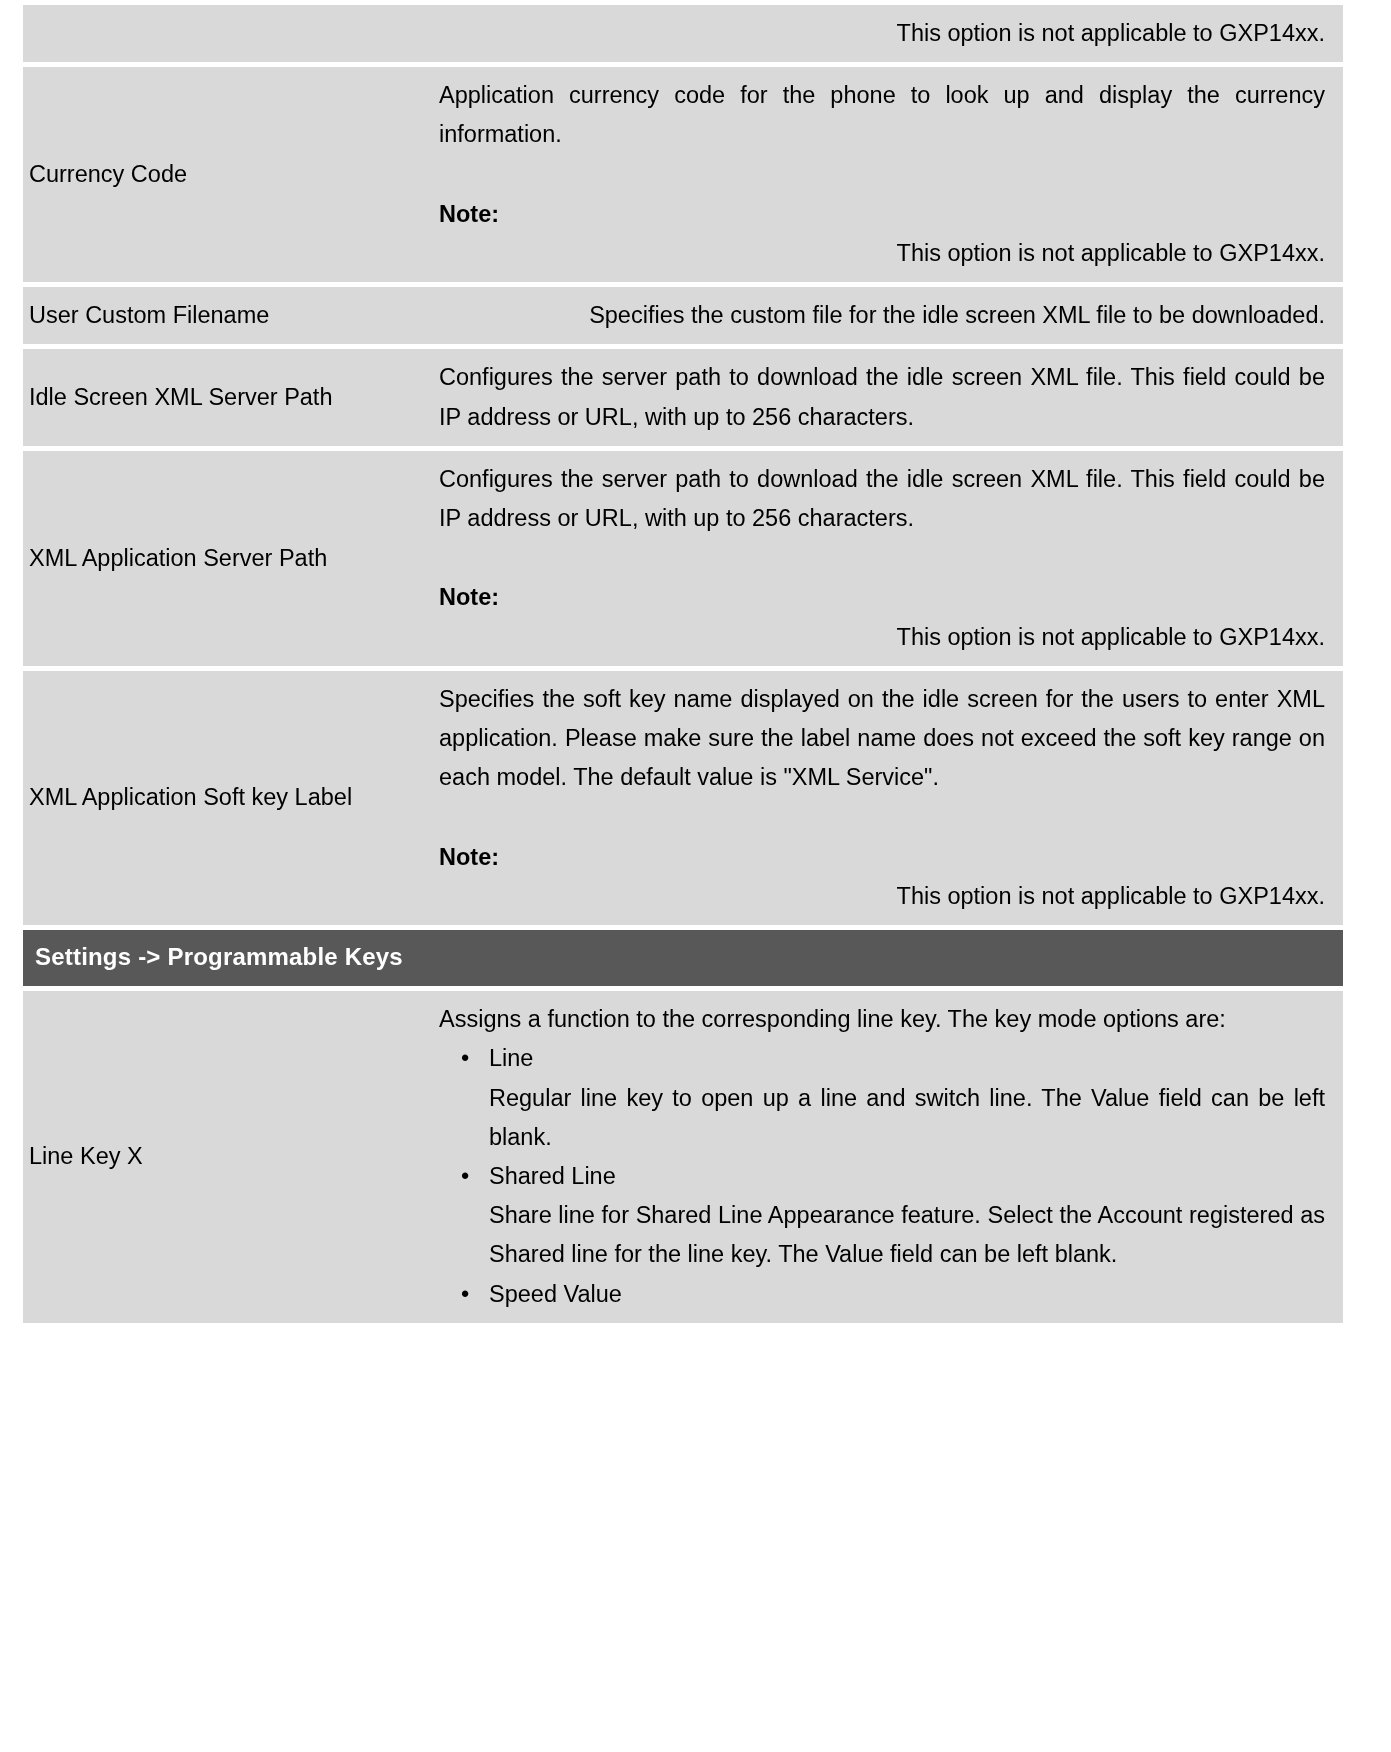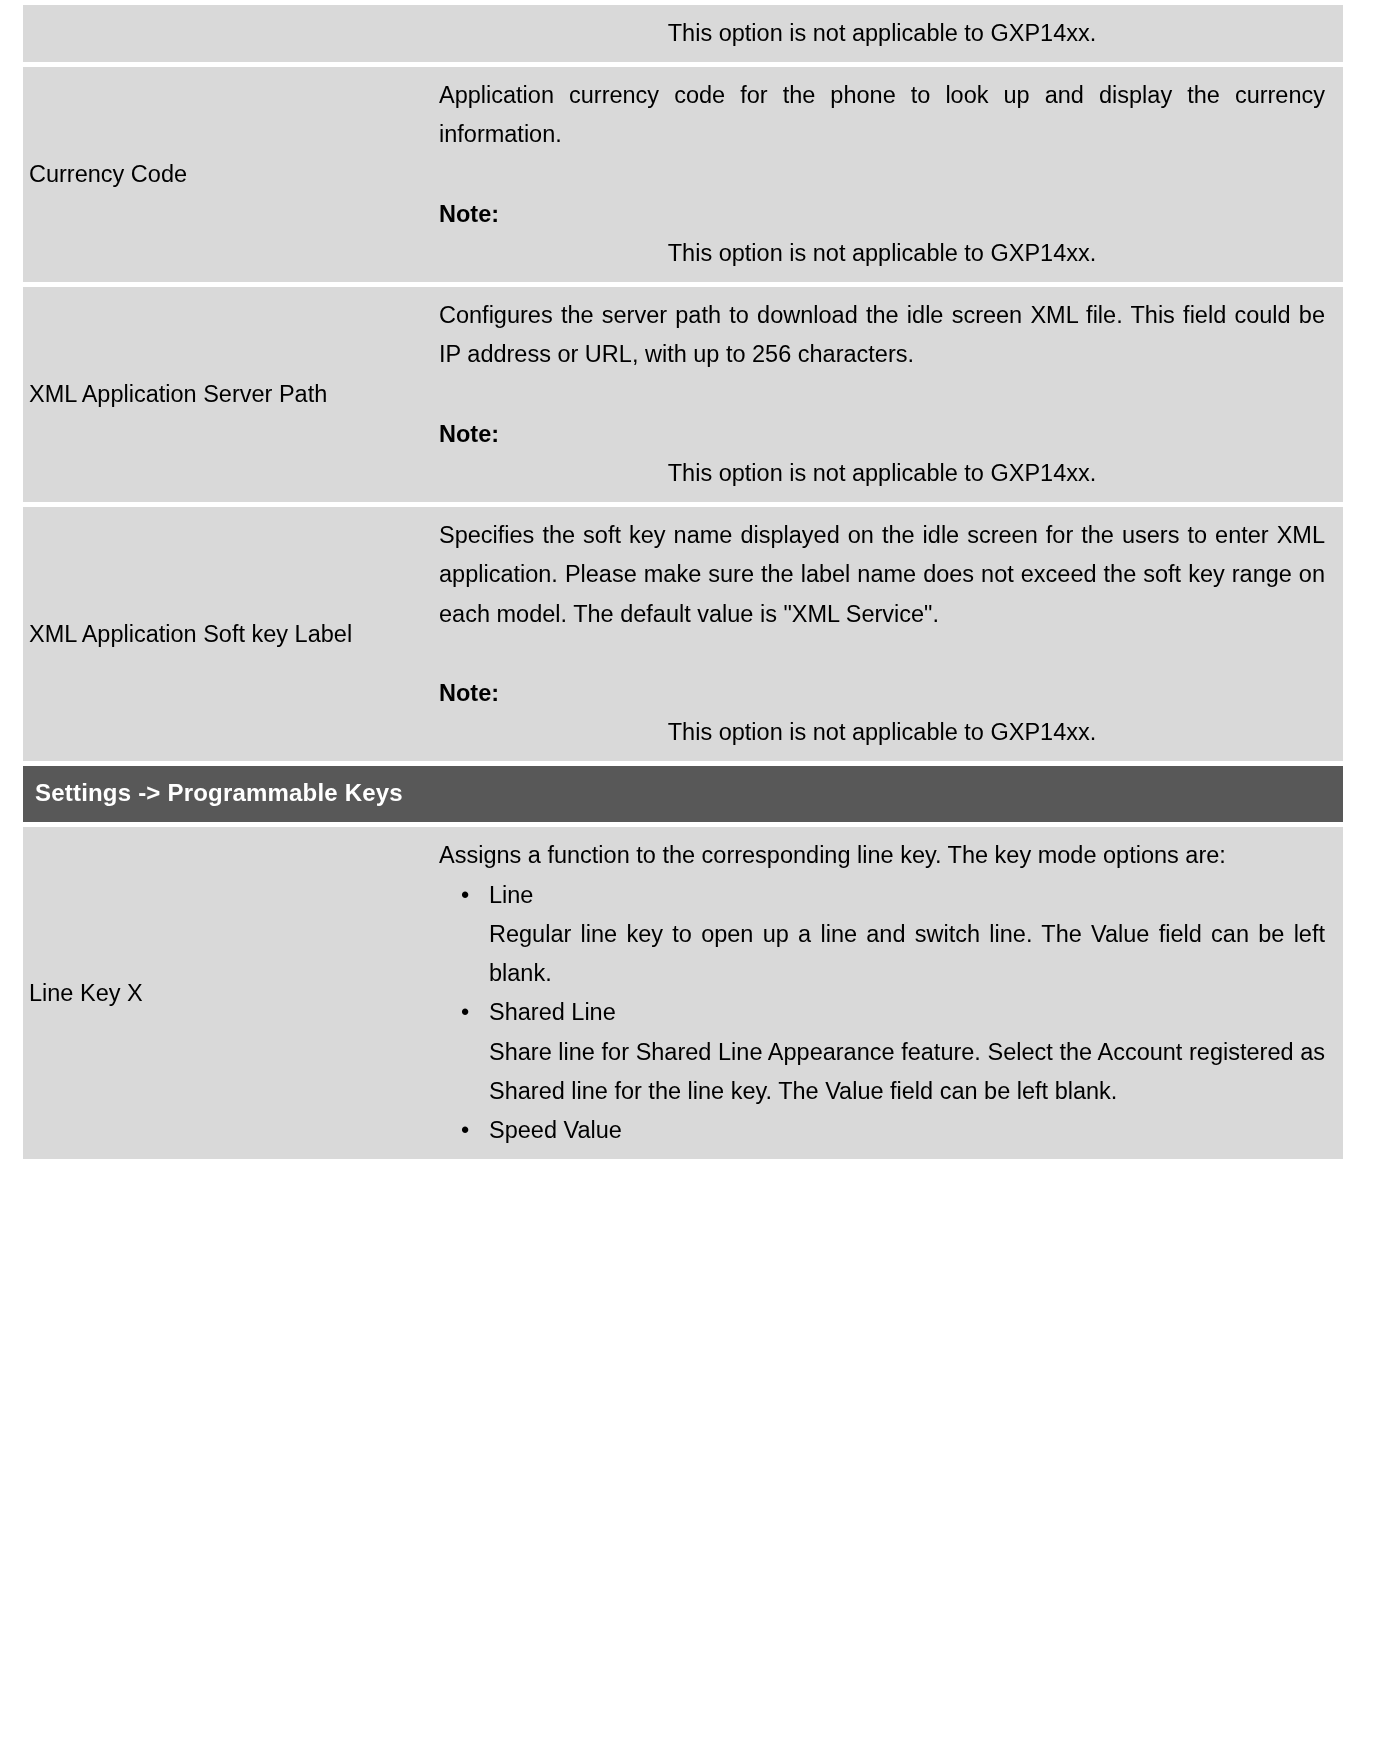--- a/index.html
+++ b/index.html
@@ -49,21 +49,21 @@
     padding-left: 16px;
     padding-right: 18px;
   }
   td.desc p {
     margin: 0;
     text-align: justify;
     text-justify: inter-word;
   }
   td.desc p.last-line,
   td.desc p.noj {
-    text-align: center;
+    text-align: right;
   }
   .gap {
     height: 40px;
   }
   .note-label {
     font-weight: bold;
     margin: 0;
   }
   
   .section-band {
@@ -129,21 +129,33 @@
           <p>Application currency code for the phone to look up and display the currency information.</p>
           <div class="gap"></div>
           <p class="note-label">Note:</p>
           <p class="noj">This option is not applicable to GXP14xx.</p>
         </td>
       </tr>
 
 
 
 
-
+      <tr>
+        <td class="label">User Custom Filename</td>
+        <td class="desc">
+          <p class="noj">Specifies the custom file for the idle screen XML file to be downloaded.</p>
+        </td>
+      </tr>
+
+      <tr>
+        <td class="label">Idle Screen XML Server Path</td>
+        <td class="desc">
+          <p>Configures the server path to download the idle screen XML file. This field could be IP address or URL, with up to 256 characters.</p>
+        </td>
+      </tr>
 
       <tr>
         <td class="label">XML Application Server Path</td>
         <td class="desc">
           <p>Configures the server path to download the idle screen XML file. This field could be IP address or URL, with up to 256 characters.</p>
           <div class="gap"></div>
           <p class="note-label">Note:</p>
           <p class="noj">This option is not applicable to GXP14xx.</p>
         </td>
       </tr>

